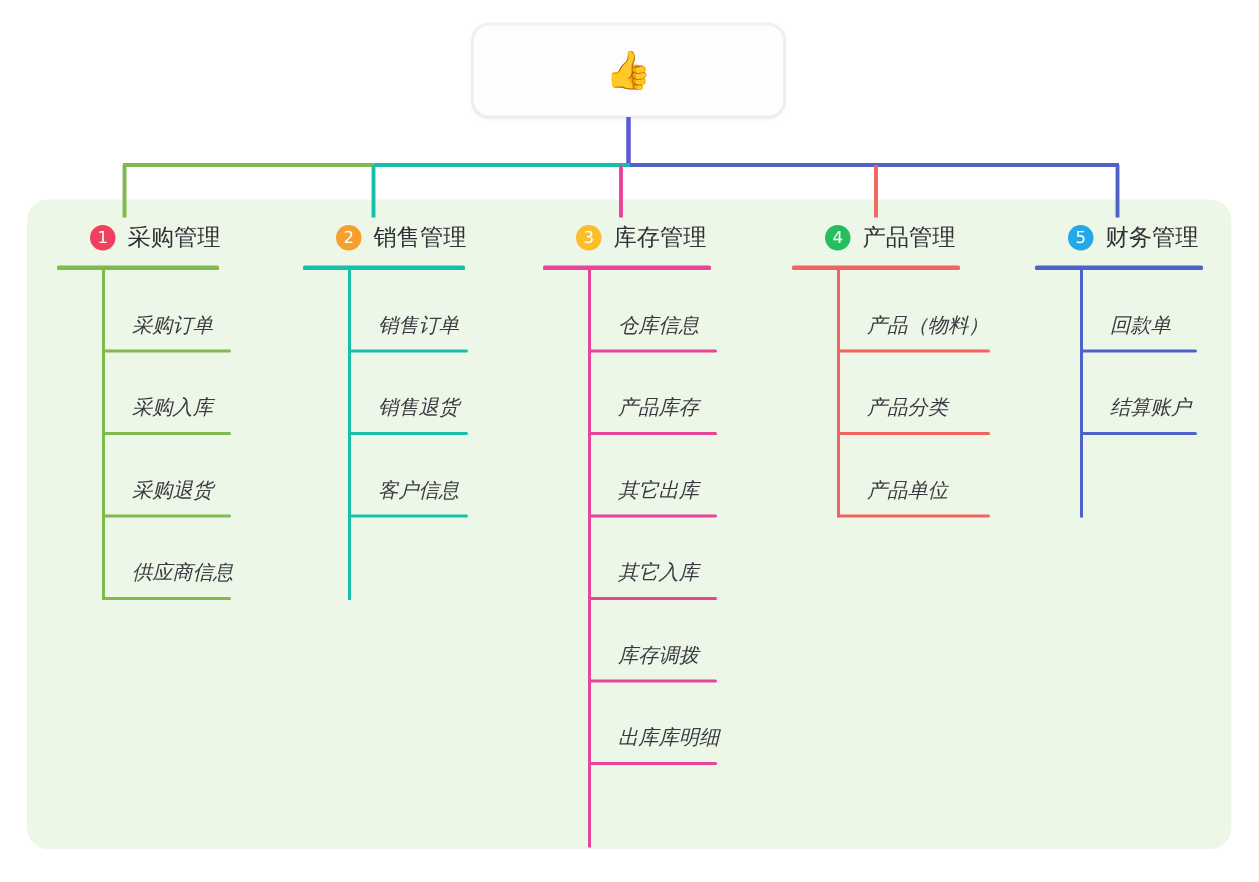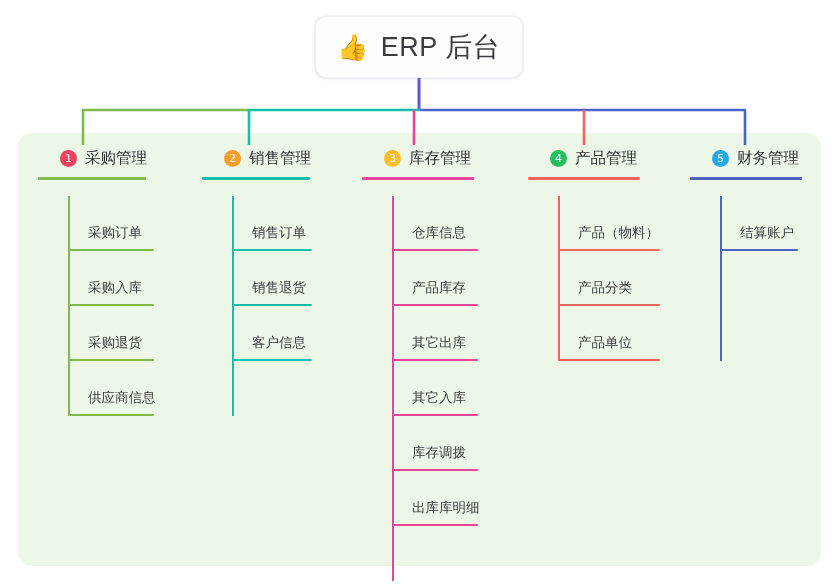--- a/index.html
+++ b/index.html
@@ -51,21 +51,21 @@
     box-sizing:border-box;
   }
   .badge{
     width:17px;height:17px;border-radius:50%;
     color:#fff;font-size:11px;line-height:17px;text-align:center;
     flex:0 0 auto;font-family:"DejaVu Sans",sans-serif;
   }
   .col-title{font-size:15.5px;color:#2f2f35;white-space:nowrap;}
   .head-rule{height:3px;margin-top:7px;border-radius:1px;}
 
-  .items{position:relative;margin-top:16px;}
+  .items{position:relative;margin-top:0;font-style:italic;}
   .spine{position:absolute;left:30px;top:0;width:2px;}
   .item{
     position:relative;
     height:55px;
   }
   .item-label{
     position:absolute;
     left:50px;bottom:9px;
     font-size:13.5px;color:#3a3a40;white-space:nowrap;
   }
@@ -78,21 +78,20 @@
 </head>
 <body>
 
 <div id="canvas">
 
   <div class="panel"></div>
 
   <div class="root-card">
     <div class="root-inner">
       <span class="thumb-icon">👍</span>
-      <span class="root-title">ERP 后台</span>
     </div>
   </div>
 
   <svg id="wires">
       <line x1="419" y1="78" x2="419" y2="110" stroke="#5b5bd6" stroke-width="3"></line>
       <line x1="82" y1="110" x2="249" y2="110" stroke="#7fba4c" stroke-width="2.6"></line>
       <line x1="249" y1="110" x2="420" y2="110" stroke="#17bfaa" stroke-width="2.6"></line>
       <line x1="420" y1="110" x2="746" y2="110" stroke="#4e63c8" stroke-width="2.6"></line>
       <line x1="83" y1="110" x2="83" y2="145" stroke="#7fba4c" stroke-width="2.6"></line>
       <line x1="249" y1="110" x2="249" y2="145" stroke="#17bfaa" stroke-width="2.6"></line>
@@ -208,20 +207,24 @@
       </div>
       <div class="column" style="left: 690px;">
         <div class="col-head" style="width: 112px;">
           <span class="badge" style="background: rgb(35, 168, 232);">5</span>
           <span class="col-title">财务管理</span>
         </div>
         <div class="head-rule" style="background: rgb(78, 99, 200); width: 112px;"></div>
         <div class="items" style="height: 165px;">
           <div class="spine" style="background: rgb(78, 99, 200); height: 165px;"></div>
           <div class="item">
+            <span class="item-label">回款单</span>
+            <div class="item-rule" style="background: rgb(78, 99, 200); width: 78px;"></div>
+          </div>
+          <div class="item">
             <span class="item-label">结算账户</span>
             <div class="item-rule" style="background: rgb(78, 99, 200); width: 78px;"></div>
           </div>
         </div>
       </div>
     </div>
 
 </div>
 
 </body></html>

